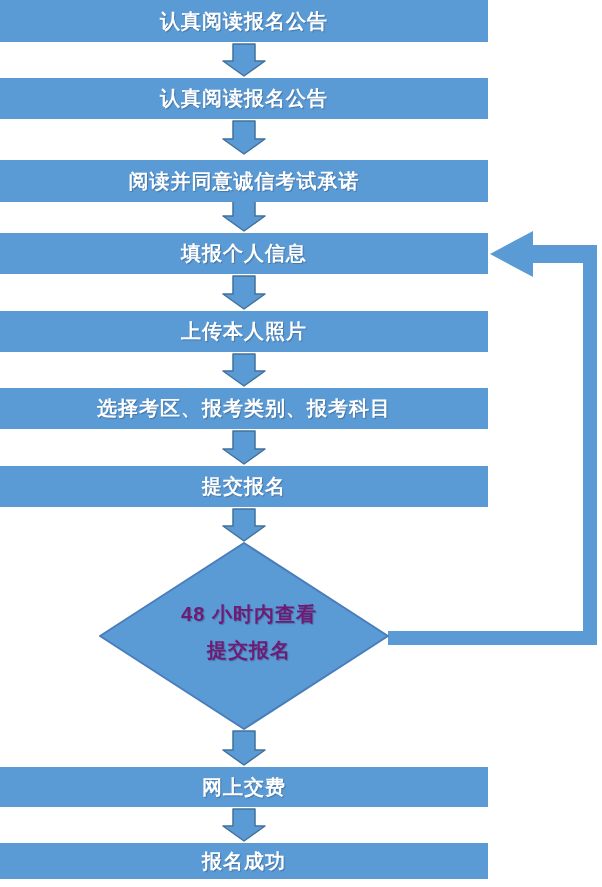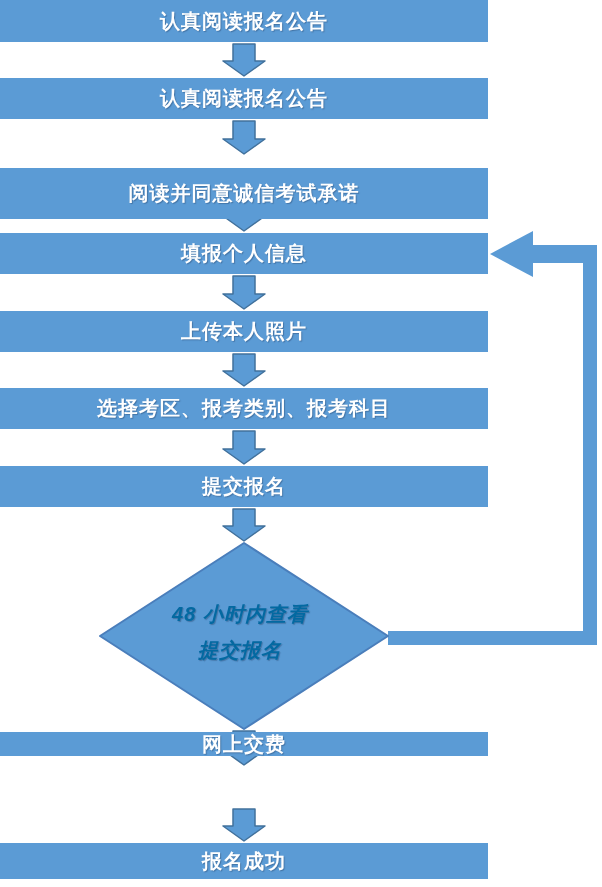--- a/index.html
+++ b/index.html
@@ -16,26 +16,25 @@
     position:absolute;
     left:0;width:488px;
     background:#5B9BD5;
     color:#ffffff;
     display:flex;align-items:center;justify-content:center;
     font-size:20px;font-weight:bold;letter-spacing:1px;
     text-shadow:1px 1px 1px rgba(40,70,110,0.45);
   }
   .diamond-label{
     position:absolute;
-    left:96px;top:596px;width:288px;height:80px;
-    color:#0369a1;
+    left:105px;top:596px;width:288px;height:80px;
+    color:#701a75;
     font-size:20px;font-weight:bold;letter-spacing:1px;
     line-height:36px;text-align:center;
     text-shadow:1px 1px 1px rgba(40,70,110,0.45);
-    font-style:italic;
   }
 </style>
 </head>
 <body>
 
 <div class="canvas">
 
   <svg class="overlay" width="602" height="887" viewBox="0 0 602 887" xmlns="http://www.w3.org/2000/svg">
 
     <g fill="#5B9BD5">
@@ -55,27 +54,27 @@
       <path d="M233,509 L255,509 L255,526 L265,526 L244,541 L223,526 L233,526 Z"></path>
       <path d="M233,731 L255,731 L255,750 L265,750 L244,765 L223,750 L233,750 Z"></path>
       <path d="M233,809 L255,809 L255,826 L265,826 L244,841 L223,826 L233,826 Z"></path>
     </g>
 
     <path d="M244,543 L388,636 L244,729 L100,636 Z" fill="#5B9BD5" stroke="#4A7EBB" stroke-width="2" stroke-linejoin="round"></path>
   </svg>
 
   <div class="node" style="top:0;height:42px">认真阅读报名公告</div>
   <div class="node" style="top:78px;height:41px">认真阅读报名公告</div>
-  <div class="node" style="top:168px;height:51px">阅读并同意诚信考试承诺</div>
+  <div class="node" style="top:160px;height:42px">阅读并同意诚信考试承诺</div>
   <div class="node" style="top:233px;height:41px">填报个人信息</div>
   <div class="node" style="top:311px;height:41px">上传本人照片</div>
   <div class="node" style="top:388px;height:41px">选择考区、报考类别、报考科目</div>
   <div class="node" style="top:466px;height:41px">提交报名</div>
 
   <div class="diamond-label">
     <div>48 小时内查看</div>
     <div>提交报名</div>
   </div>
 
-  <div class="node" style="top:732px;height:24px">网上交费</div>
+  <div class="node" style="top:767px;height:40px">网上交费</div>
   <div class="node" style="top:843px;height:36px">报名成功</div>
 
 </div>
 
 </body></html>

